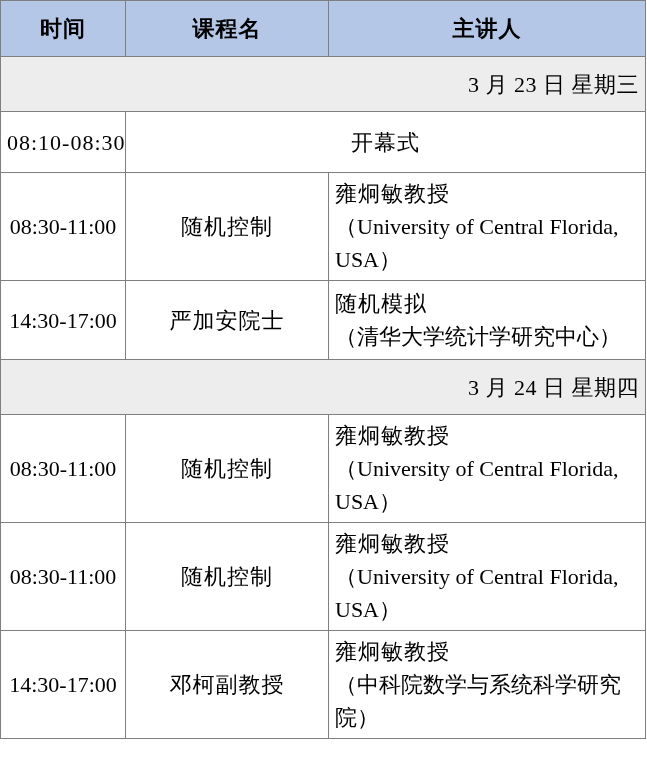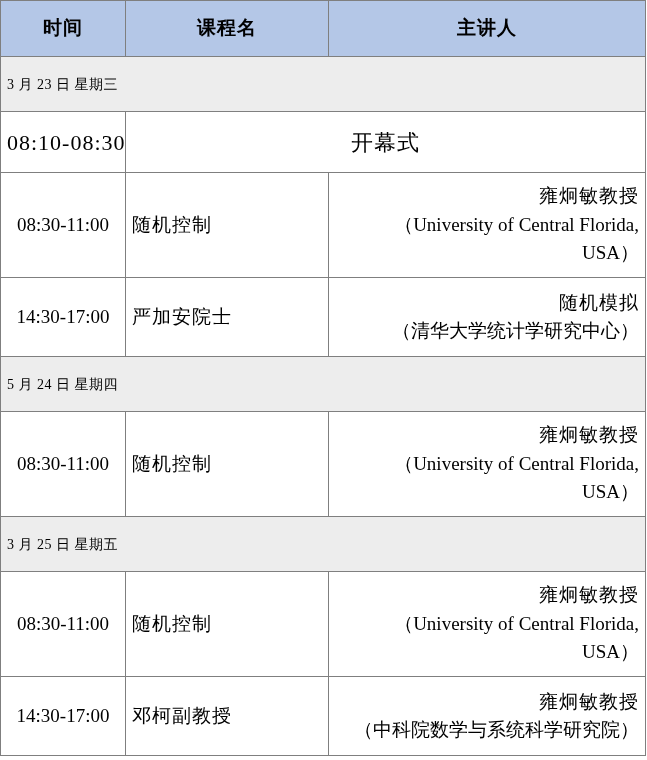--- a/index.html
+++ b/index.html
@@ -22,54 +22,54 @@
   table.schedule {
     width: 645px;
     border-collapse: collapse;
     table-layout: fixed;
     margin: 0;
   }
   table.schedule td, table.schedule th {
     border: 1px solid #7f7f7f;
     padding: 4px 6px;
     vertical-align: middle;
-    font-size: 19px;
+    font-size: 22px;
     line-height: 1.5;
   }
   col.c-time { width: 125px; }
   col.c-course { width: 203px; }
   col.c-speaker { width: 317px; }
 
   thead th {
     background: #b4c7e7;
     text-align: center;
     font-weight: bold;
     font-size: 20px;
     height: 47px;
     letter-spacing: 1px;
   }
   tr.day-row td {
     background: #ededed;
-    text-align: left;
+    text-align: right;
     height: 46px;
-    font-size: 14px;
+    font-size: 22px;
     letter-spacing: 0.5px;
   }
   td.time-cell {
     text-align: center;
     font-size: 17px;
     white-space: nowrap;
   }
   td.course-cell {
-    text-align: left;
+    text-align: center;
     font-size: 18px;
     letter-spacing: 1px;
   }
   td.speaker-cell {
-    text-align: right;
+    text-align: left;
     font-size: 17px;
   }
   td.speaker-cell .name {
     display: block;
     letter-spacing: 1px;
   }
   td.speaker-cell .affil {
     display: block;
   }
   tr.tall td { height: 96px; }
@@ -121,35 +121,32 @@
       <tr class="mid">
         <td class="time-cell">14:30-17:00</td>
         <td class="course-cell">严加安院士</td>
         <td class="speaker-cell">
           <span class="name">随机模拟</span>
           <span class="affil">（清华大学统计学研究中心）</span>
         </td>
       </tr>
 
       <tr class="day-row">
-        <td colspan="3">5 月 24 日  星期四</td>
+        <td colspan="3">3 月 24 日  星期四</td>
       </tr>
 
       <tr class="tall">
         <td class="time-cell">08:30-11:00</td>
         <td class="course-cell">随机控制</td>
         <td class="speaker-cell">
           <span class="name">雍炯敏教授</span>
           <span class="affil">（University of Central Florida, USA）</span>
         </td>
       </tr>
 
-      <tr class="day-row">
-        <td colspan="3">3 月 25 日  星期五</td>
-      </tr>
 
       <tr class="tall">
         <td class="time-cell">08:30-11:00</td>
         <td class="course-cell">随机控制</td>
         <td class="speaker-cell">
           <span class="name">雍炯敏教授</span>
           <span class="affil">（University of Central Florida, USA）</span>
         </td>
       </tr>
 

